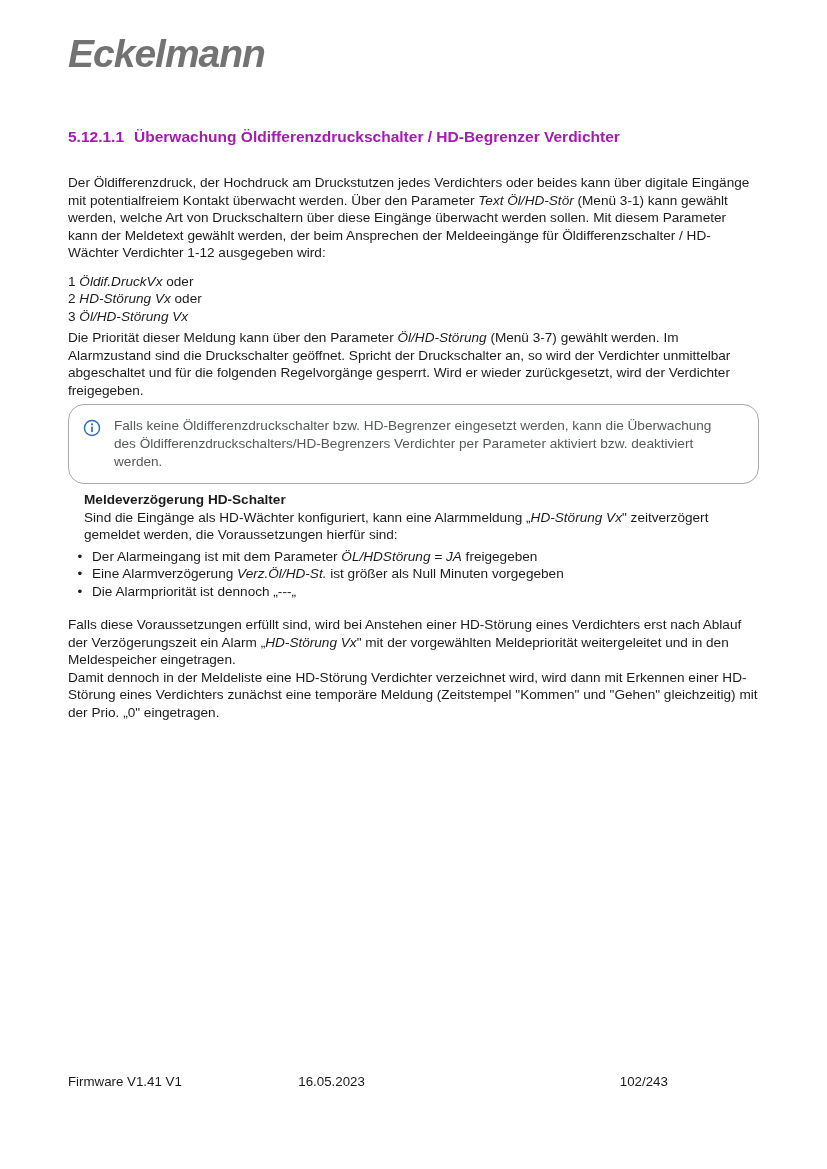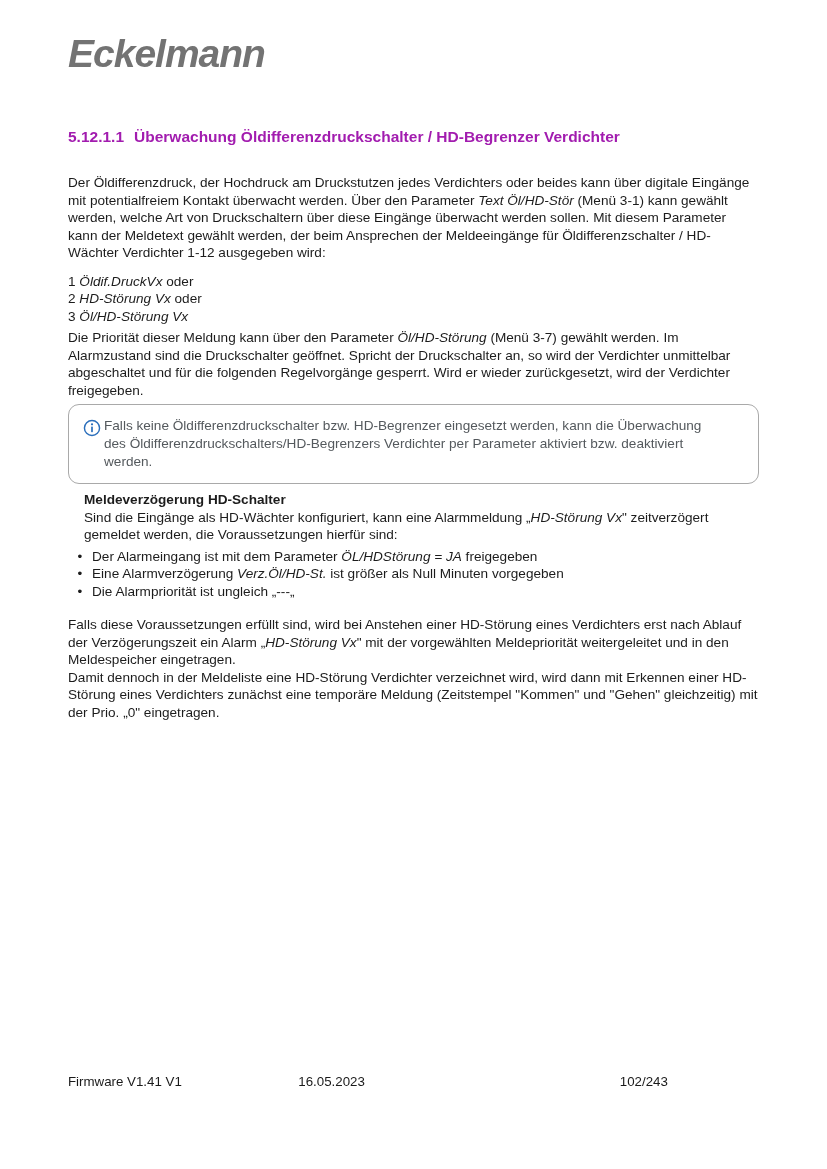--- a/index.html
+++ b/index.html
@@ -37,26 +37,26 @@
   }
   .p1 { margin-top: 28px; }
   .msg-list { margin-top: 11px; }
   .msg-list div { line-height: 17.5px; }
   .p2 { margin-top: 4px; }
   .it { font-style: italic; }
 
   .note {
     margin-top: 5px;
     border: 1px solid #a9a9a9;
-    border-radius: 11px;
+    border-radius: 16px;
     background: #ffffff;
     padding: 12px 16px 12px 14px;
     display: flex;
     align-items: flex-start;
-    gap: 3px;
+    gap: 13px;
   }
   .note-icon { flex: 0 0 auto; margin-top: 2px; }
   .note-text {
     font-size: 13.6px;
     line-height: 18px;
     color: #54595d;
     padding-right: 24px;
   }
 
   .sub { margin-top: 7px; margin-left: 16px; }
@@ -129,21 +129,21 @@
     <div class="bullet">
       <span class="dot">•</span>
       <span><span>Der Alarmeingang ist mit dem Parameter </span><span class="it">ÖL/HDStörung = JA</span><span> freigegeben</span></span>
     </div>
     <div class="bullet">
       <span class="dot">•</span>
       <span><span>Eine Alarmverzögerung </span><span class="it">Verz.Öl/HD-St.</span><span> ist größer als Null Minuten vorgegeben</span></span>
     </div>
     <div class="bullet">
       <span class="dot">•</span>
-      <span><span>Die Alarmpriorität ist ungleich „---„</span></span>
+      <span><span>Die Alarmpriorität ist dennoch „---„</span></span>
     </div>
   </div>
 
   <div class="body-text outro"><span>Falls diese Voraussetzungen erfüllt sind, wird bei Anstehen einer HD-Störung eines Verdichters erst nach Ablauf der Verzögerungszeit ein Alarm „</span><span class="it">HD-Störung Vx</span><span>" mit der vorgewählten Meldepriorität weitergeleitet und in den Meldespeicher eingetragen.</span><br><span>Damit dennoch in der Meldeliste eine HD-Störung Verdichter verzeichnet wird, wird dann mit Erkennen einer HD-Störung eines Verdichters zunächst eine temporäre Meldung (Zeitstempel "Kommen" und "Gehen" gleichzeitig) mit der Prio. „0" eingetragen.</span></div>
 
 </div>
 
 <div class="footer">
   <span class="f-left">Firmware V1.41 V1</span>
   <span class="f-center">16.05.2023</span>

